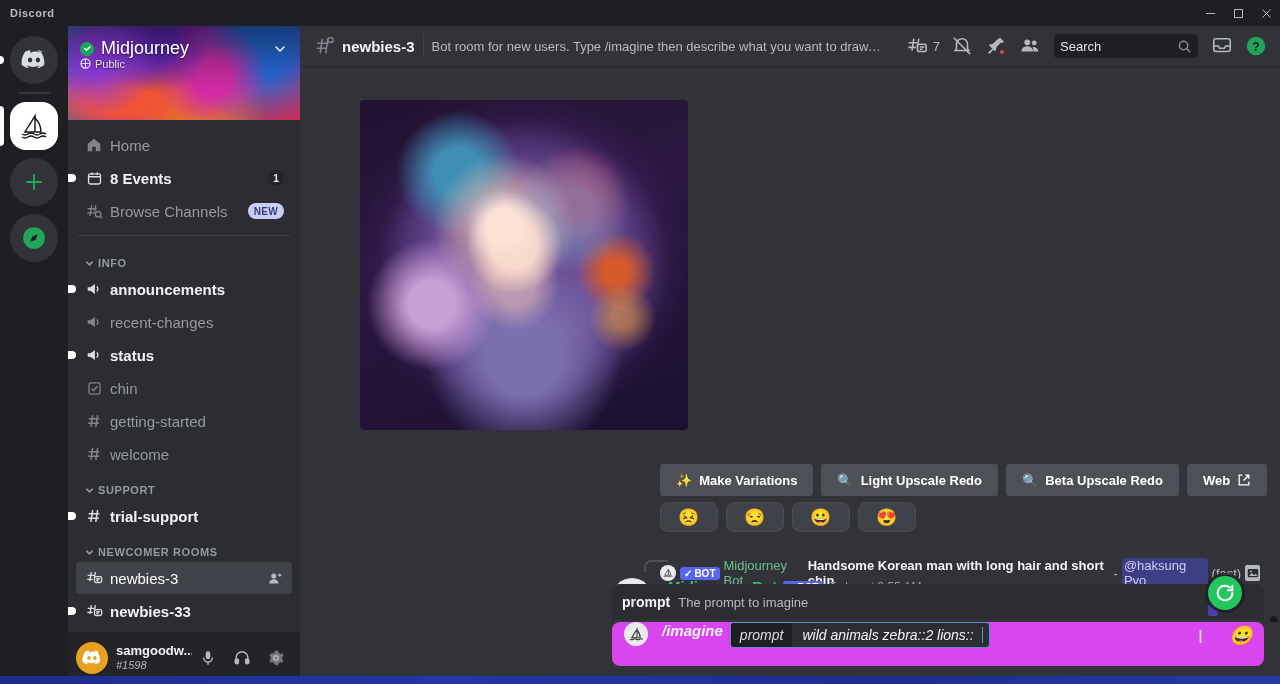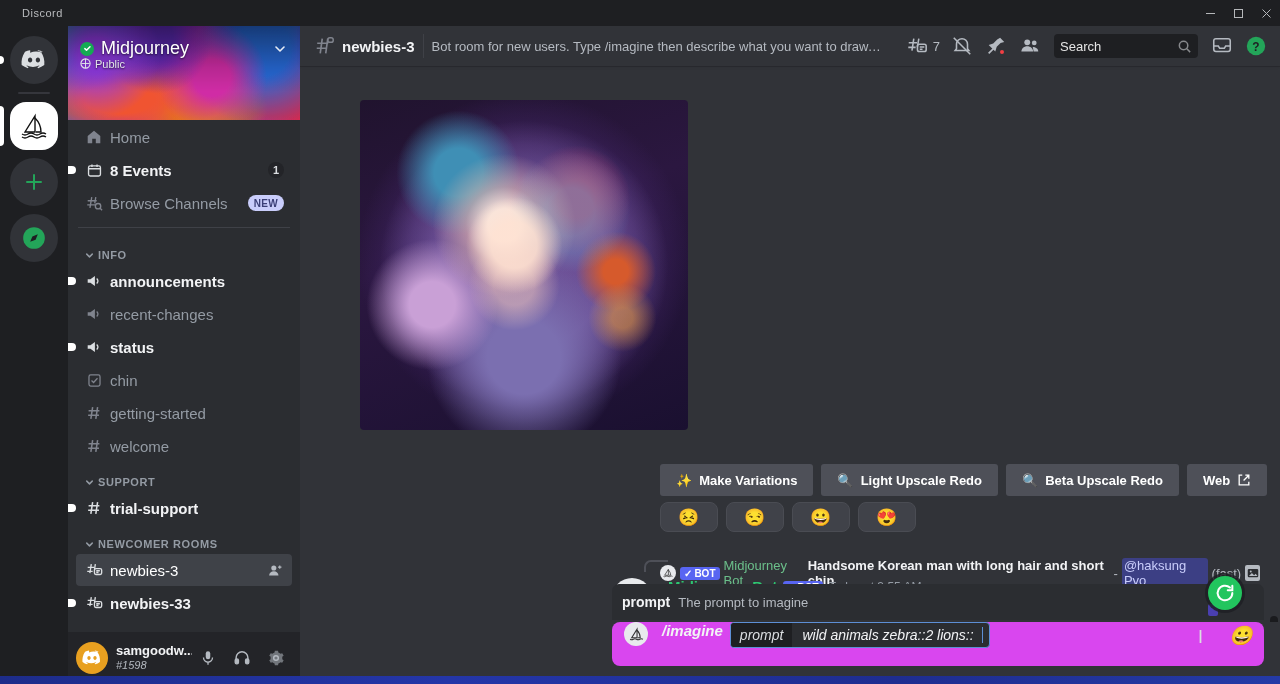--- a/index.html
+++ b/index.html
@@ -10,22 +10,22 @@
     overflow: hidden;
   }
   .app { position: relative; width: 1280px; height: 684px; background: #1e1f22; }
 
   
   .titlebar {
     position: absolute; top: 0; left: 0; width: 1280px; height: 26px;
     background: #1e1f22; display: flex; align-items: center; z-index: 50;
   }
   .titlebar-label {
-    font-size: 11px; font-weight: normal; color: #b9bbbe;
-    letter-spacing: .5px; margin-left: 22px;
+    font-size: 11px; font-weight: bold; color: #b9bbbe;
+    letter-spacing: .5px; margin-left: 10px;
   }
   .win-btns { margin-left: auto; display: flex; height: 26px; }
   .win-btn {
     width: 28px; height: 26px; display: flex; align-items: center; justify-content: center;
     color: #b5b7ba;
   }
 
   
   .rail {
     position: absolute; top: 26px; left: 0; width: 68px; height: 658px;
@@ -76,21 +76,21 @@
   }
   .verified svg { width:9px; height:9px; }
   .server-name { font-size:18px; font-weight:normal; color:#fff; text-shadow:0 1px 2px rgba(0,0,0,.6);text-align:center; }
   .chev { margin-left:auto; color:#fff; opacity:.9; }
   .server-sub {
     position:absolute; top:32px; left:12px; z-index:3; display:flex; align-items:flex-start;
     font-size:11px; color:#e4e6ea; text-shadow:0 1px 2px rgba(0,0,0,.7);
   }
   .server-sub svg { width:11px; height:11px; margin-right:4px; }
 
-  .chanlist { padding: 0 0 0 0; height: 528px; overflow: hidden; position: relative; }
+  .chanlist { padding: 8px 0 0 0; height: 528px; overflow: hidden; position: relative; }
   .nav-row {
     position: relative; height:32px; margin: 1px 8px; border-radius:4px;
     display:flex; align-items:center; padding: 0 8px; color:#949ba4; font-size:15px; cursor:pointer;
   }
   .nav-row.sel { background:#3f4248; color:#fff; }
   .nav-row.unread { color:#f2f3f5; font-weight:bold; }
   .nav-row .ic { width:20px; height:20px; margin-right:6px; display:flex; align-items:center; justify-content:center; color:#80848e; flex:0 0 auto; }
   .nav-row.unread .ic, .nav-row.sel .ic { color:#dbdee1; }
   .nav-label { white-space:nowrap; overflow:hidden; text-overflow:ellipsis; }
   .dot-unread { position:absolute; left:-8px; top:12px; width:8px; height:8px; background:#fff; border-radius:0 4px 4px 0; }

